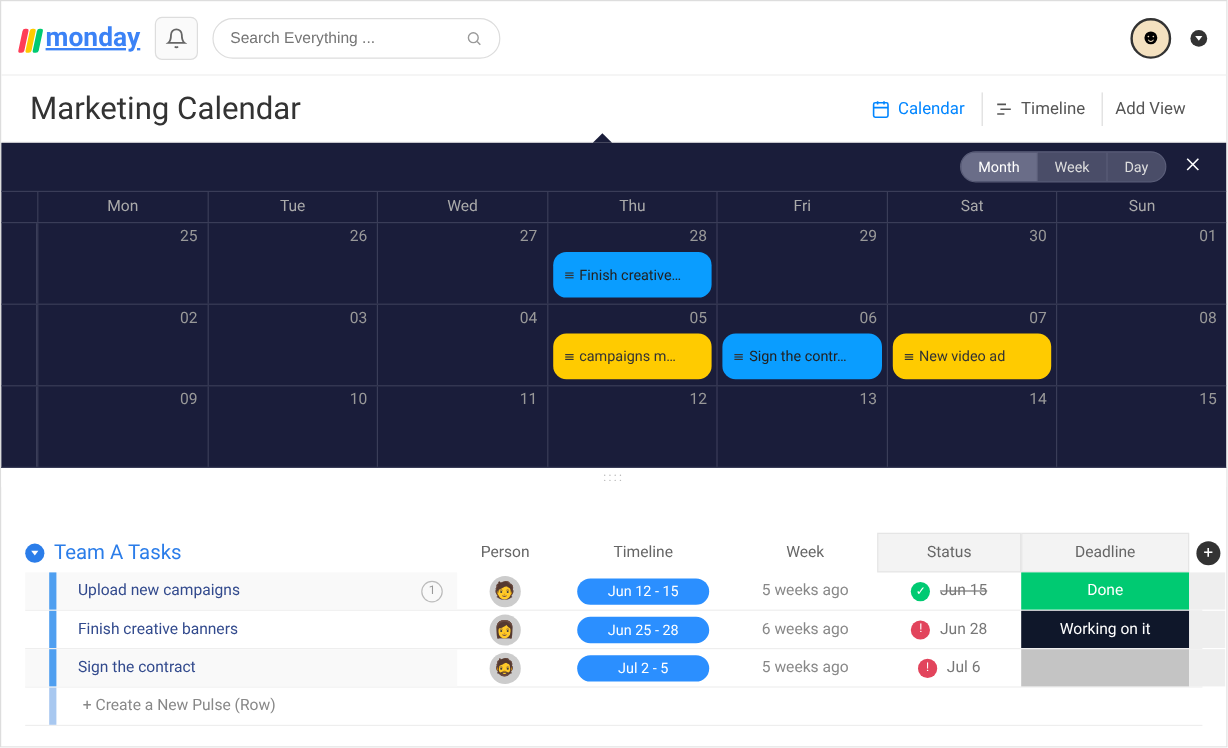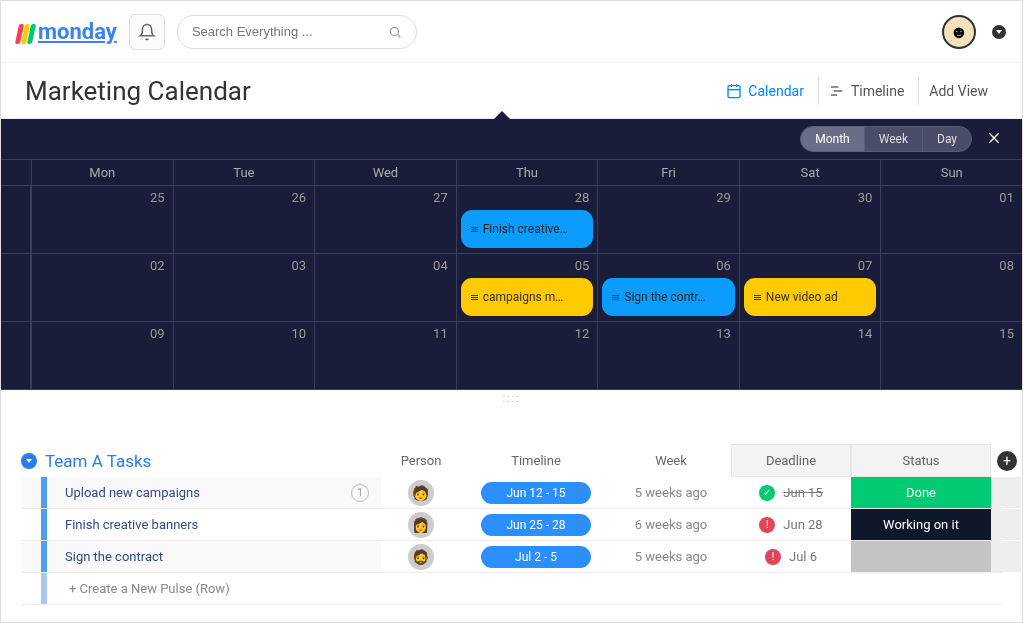--- a/index.html
+++ b/index.html
@@ -292,22 +292,22 @@
 
   <div class="tasks-wrap">
     <div class="group-header">
       <div class="group-title">
         <span class="chev-circle"></span>
         <span>Team A Tasks</span>
       </div>
       <div class="col-label">Person</div>
       <div class="col-label">Timeline</div>
       <div class="col-label">Week</div>
+      <div class="col-label boxed">Status</div>
       <div class="col-label boxed">Deadline</div>
-      <div class="col-label boxed">Status</div>
       <div class="plus-circle">+</div>
     </div>
 
     <div id="task-rows">
         <div class="task-row">
     <div class="task-name">
       <div class="task-bar"></div>
       <span>Upload new campaigns</span>
       <span class="task-extra">1</span>
     </div>

